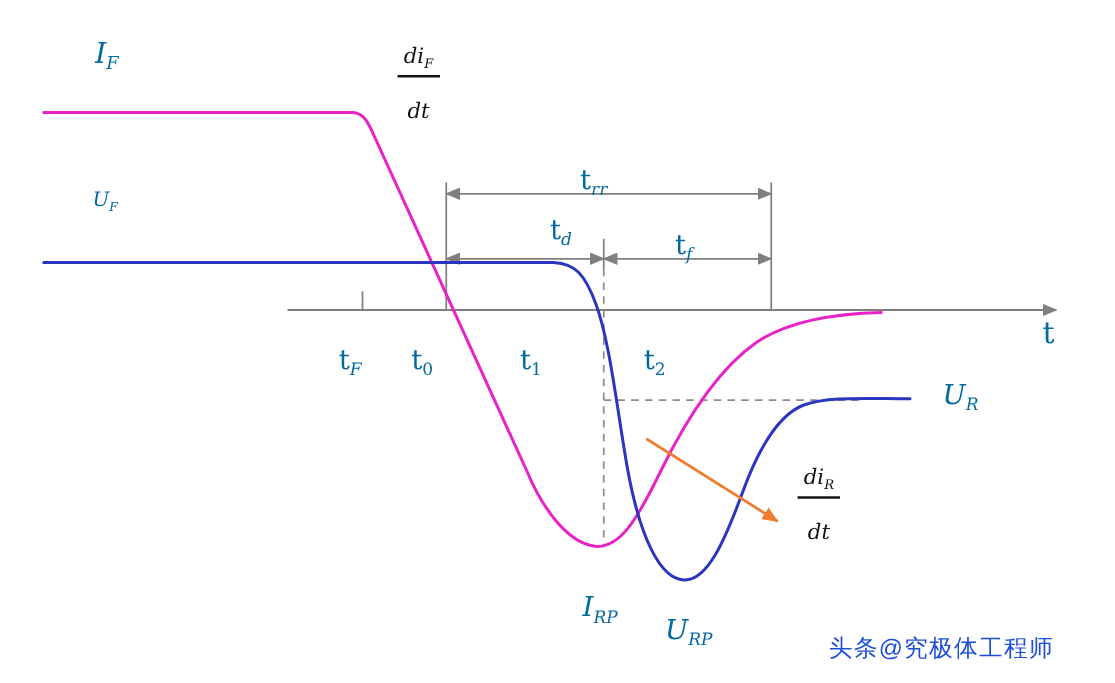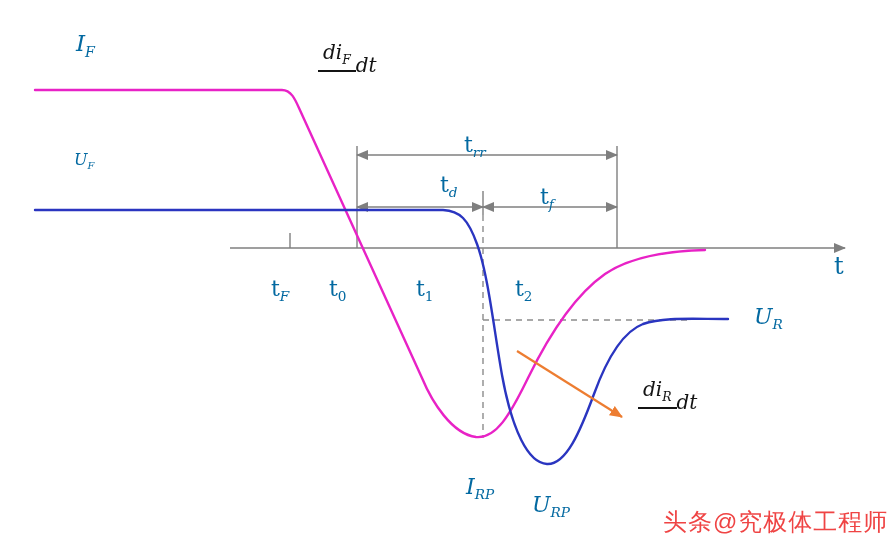--- a/index.html
+++ b/index.html
@@ -4,27 +4,27 @@
 <style>
   html,body{margin:0;padding:0;background:#ffffff;}
   #stage{position:relative;width:892px;height:546px;background:#ffffff;overflow:hidden;
          font-family:"Liberation Sans","DejaVu Sans",sans-serif;}
   #plot{position:absolute;left:0;top:0;}
   .mlabel{position:absolute;font-family:"DejaVu Serif","Liberation Serif",serif;
           font-size:22px;color:#0369a1;font-style:italic;white-space:nowrap;line-height:1;}
   .mlabel.roman{font-style:normal;}
   .mlabel sub{font-size:0.62em;font-style:italic;}
   .mlabel.bignum sub{font-style:normal;}
-  .frac{position:absolute;display:flex;flex-direction:row;align-items:center;
+  .frac{position:absolute;display:flex;flex-direction:column;align-items:center;
         font-family:"DejaVu Serif","Liberation Serif",serif;font-style:italic;
-        font-size:20px;color:#141414;line-height:1.15;}
+        font-size:17px;color:#141414;line-height:1.15;}
   .frac .num{border-bottom:2px solid #141414;padding:0 5px 2px 5px;}
   .frac .den{padding-top:18px;}
   .frac sub{font-size:0.62em;}
-  .watermark{position:absolute;font-size:24px;color:#ef4444;letter-spacing:1px;
+  .watermark{position:absolute;font-size:19px;color:#1d4ed8;letter-spacing:1px;
              font-family:"Liberation Sans","DejaVu Sans",sans-serif;}
 </style>
 </head>
 <body>
 
 <div id="stage">
 
   <svg id="plot" width="892" height="546" viewBox="0 0 892 546">
     <defs>
       <marker id="arrGray" markerWidth="12" markerHeight="10" refX="11" refY="5" orient="auto-start-reverse" markerUnits="userSpaceOnUse">

